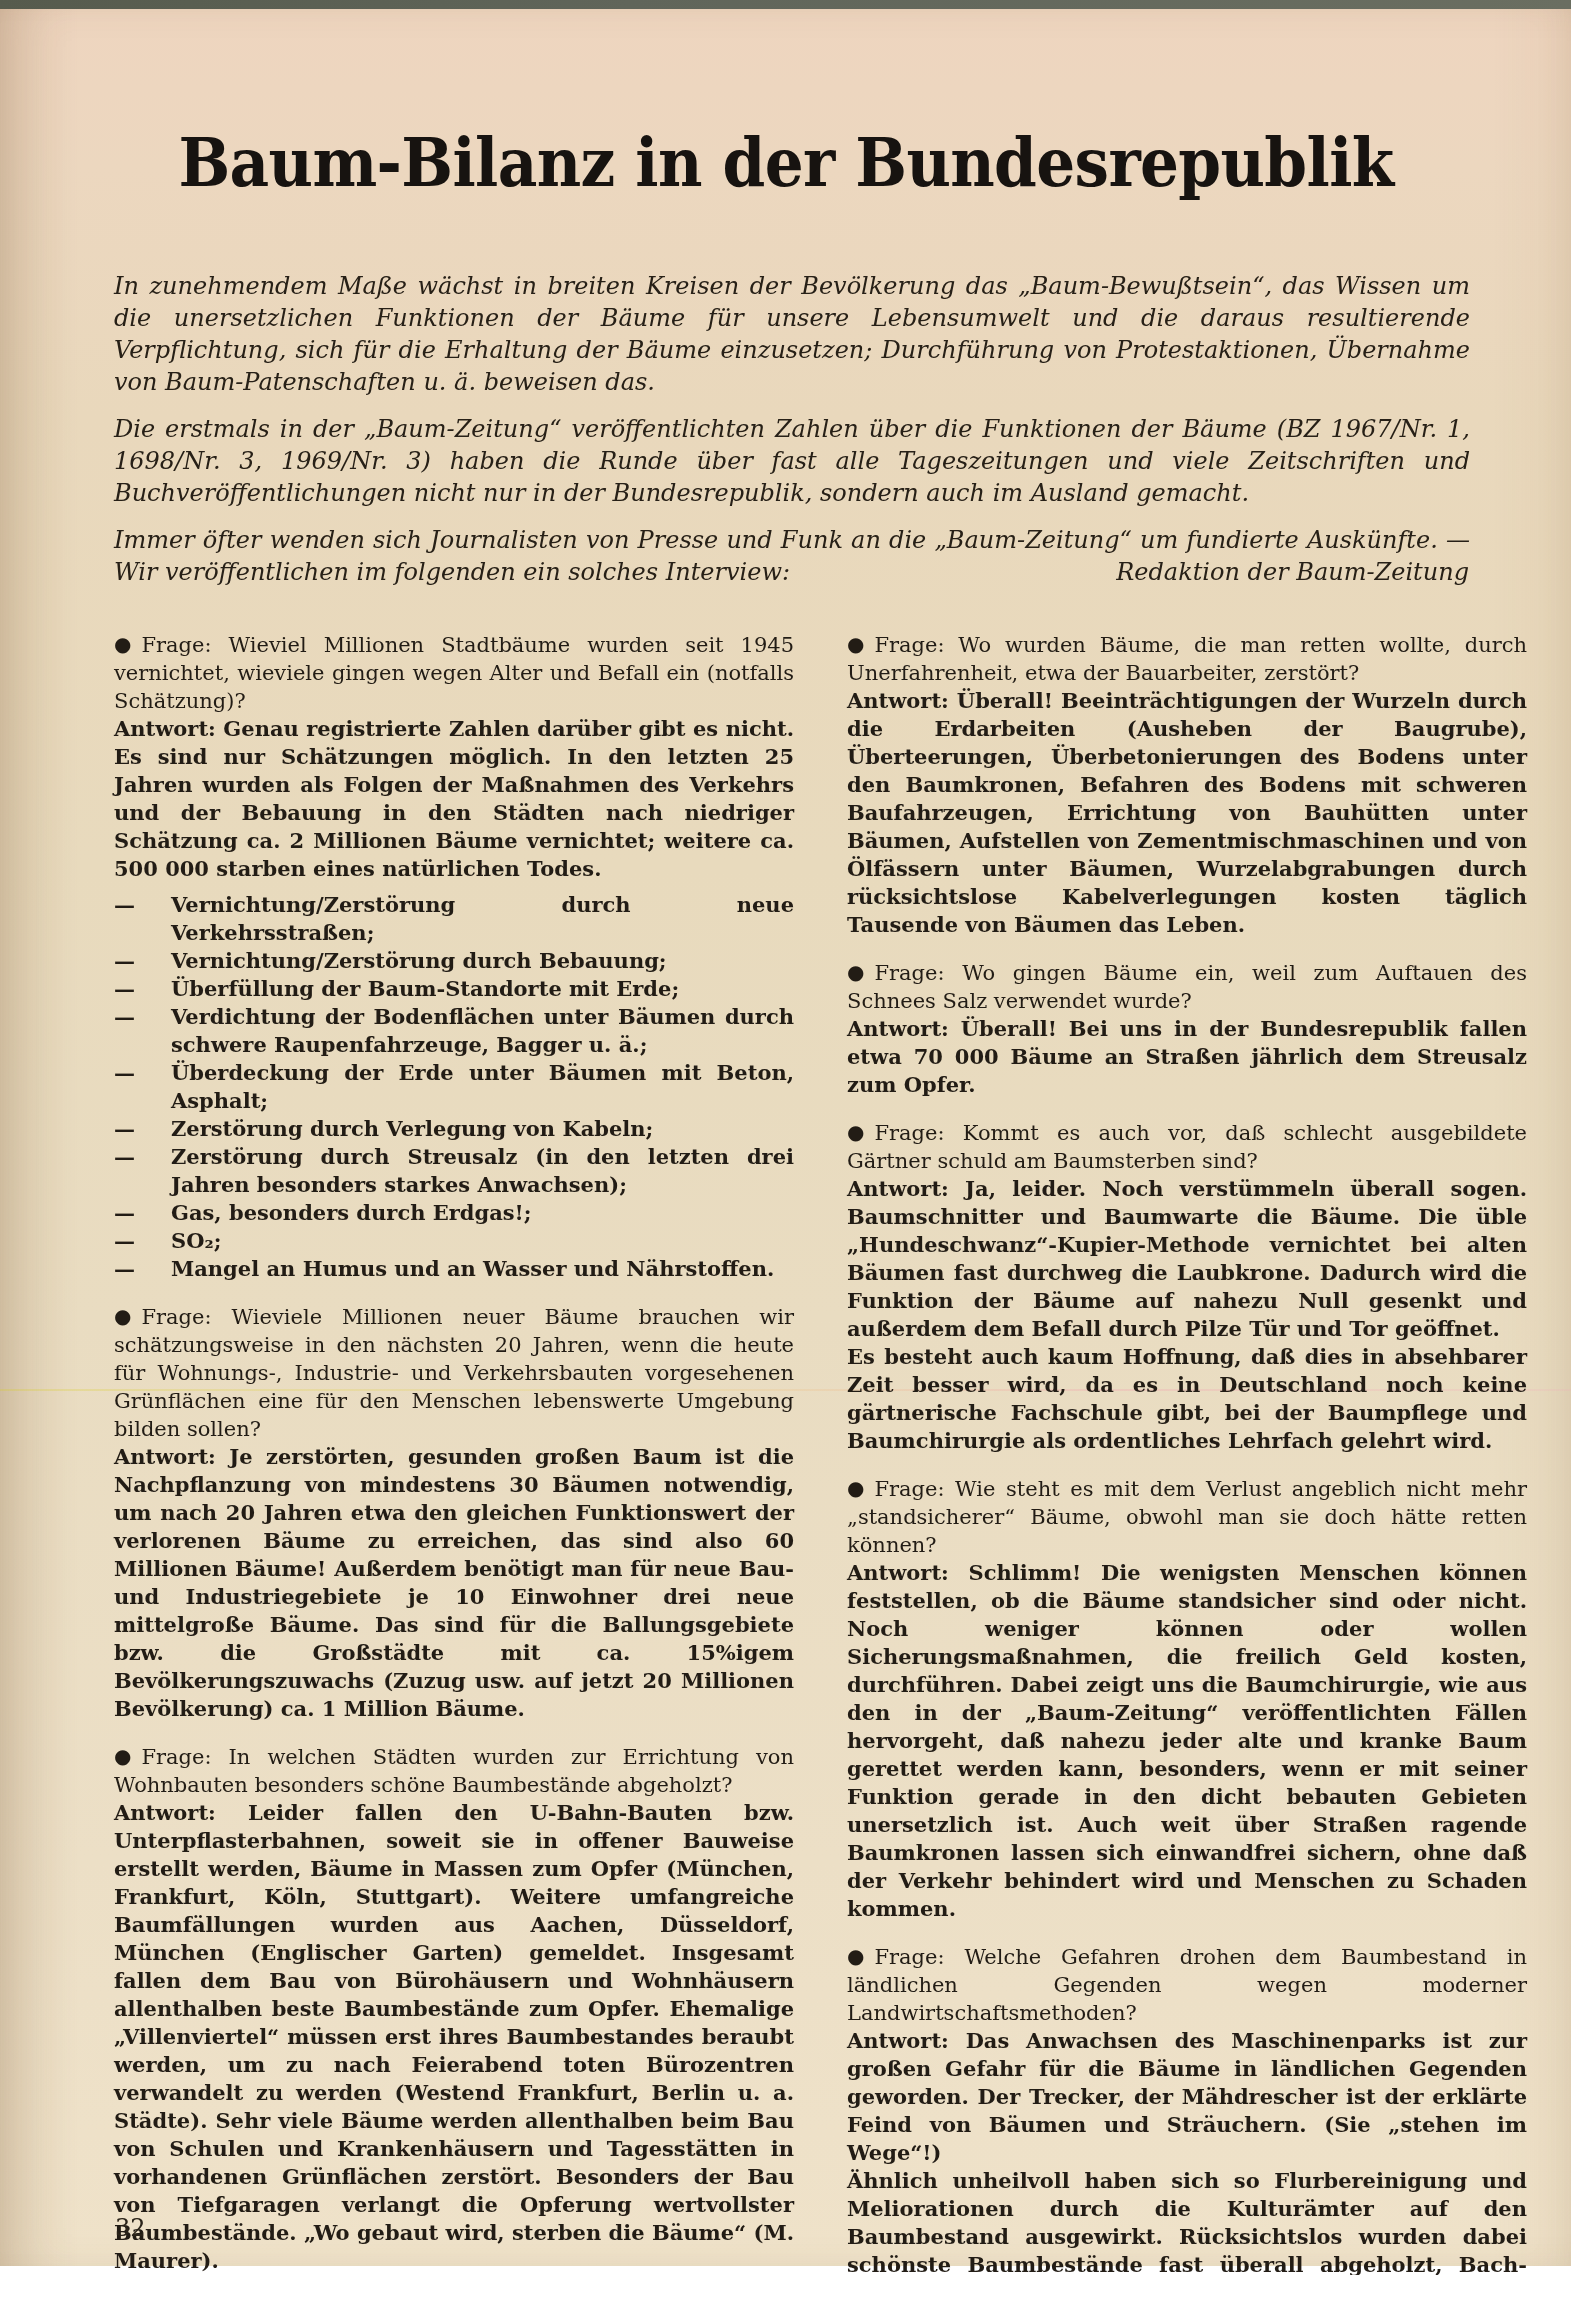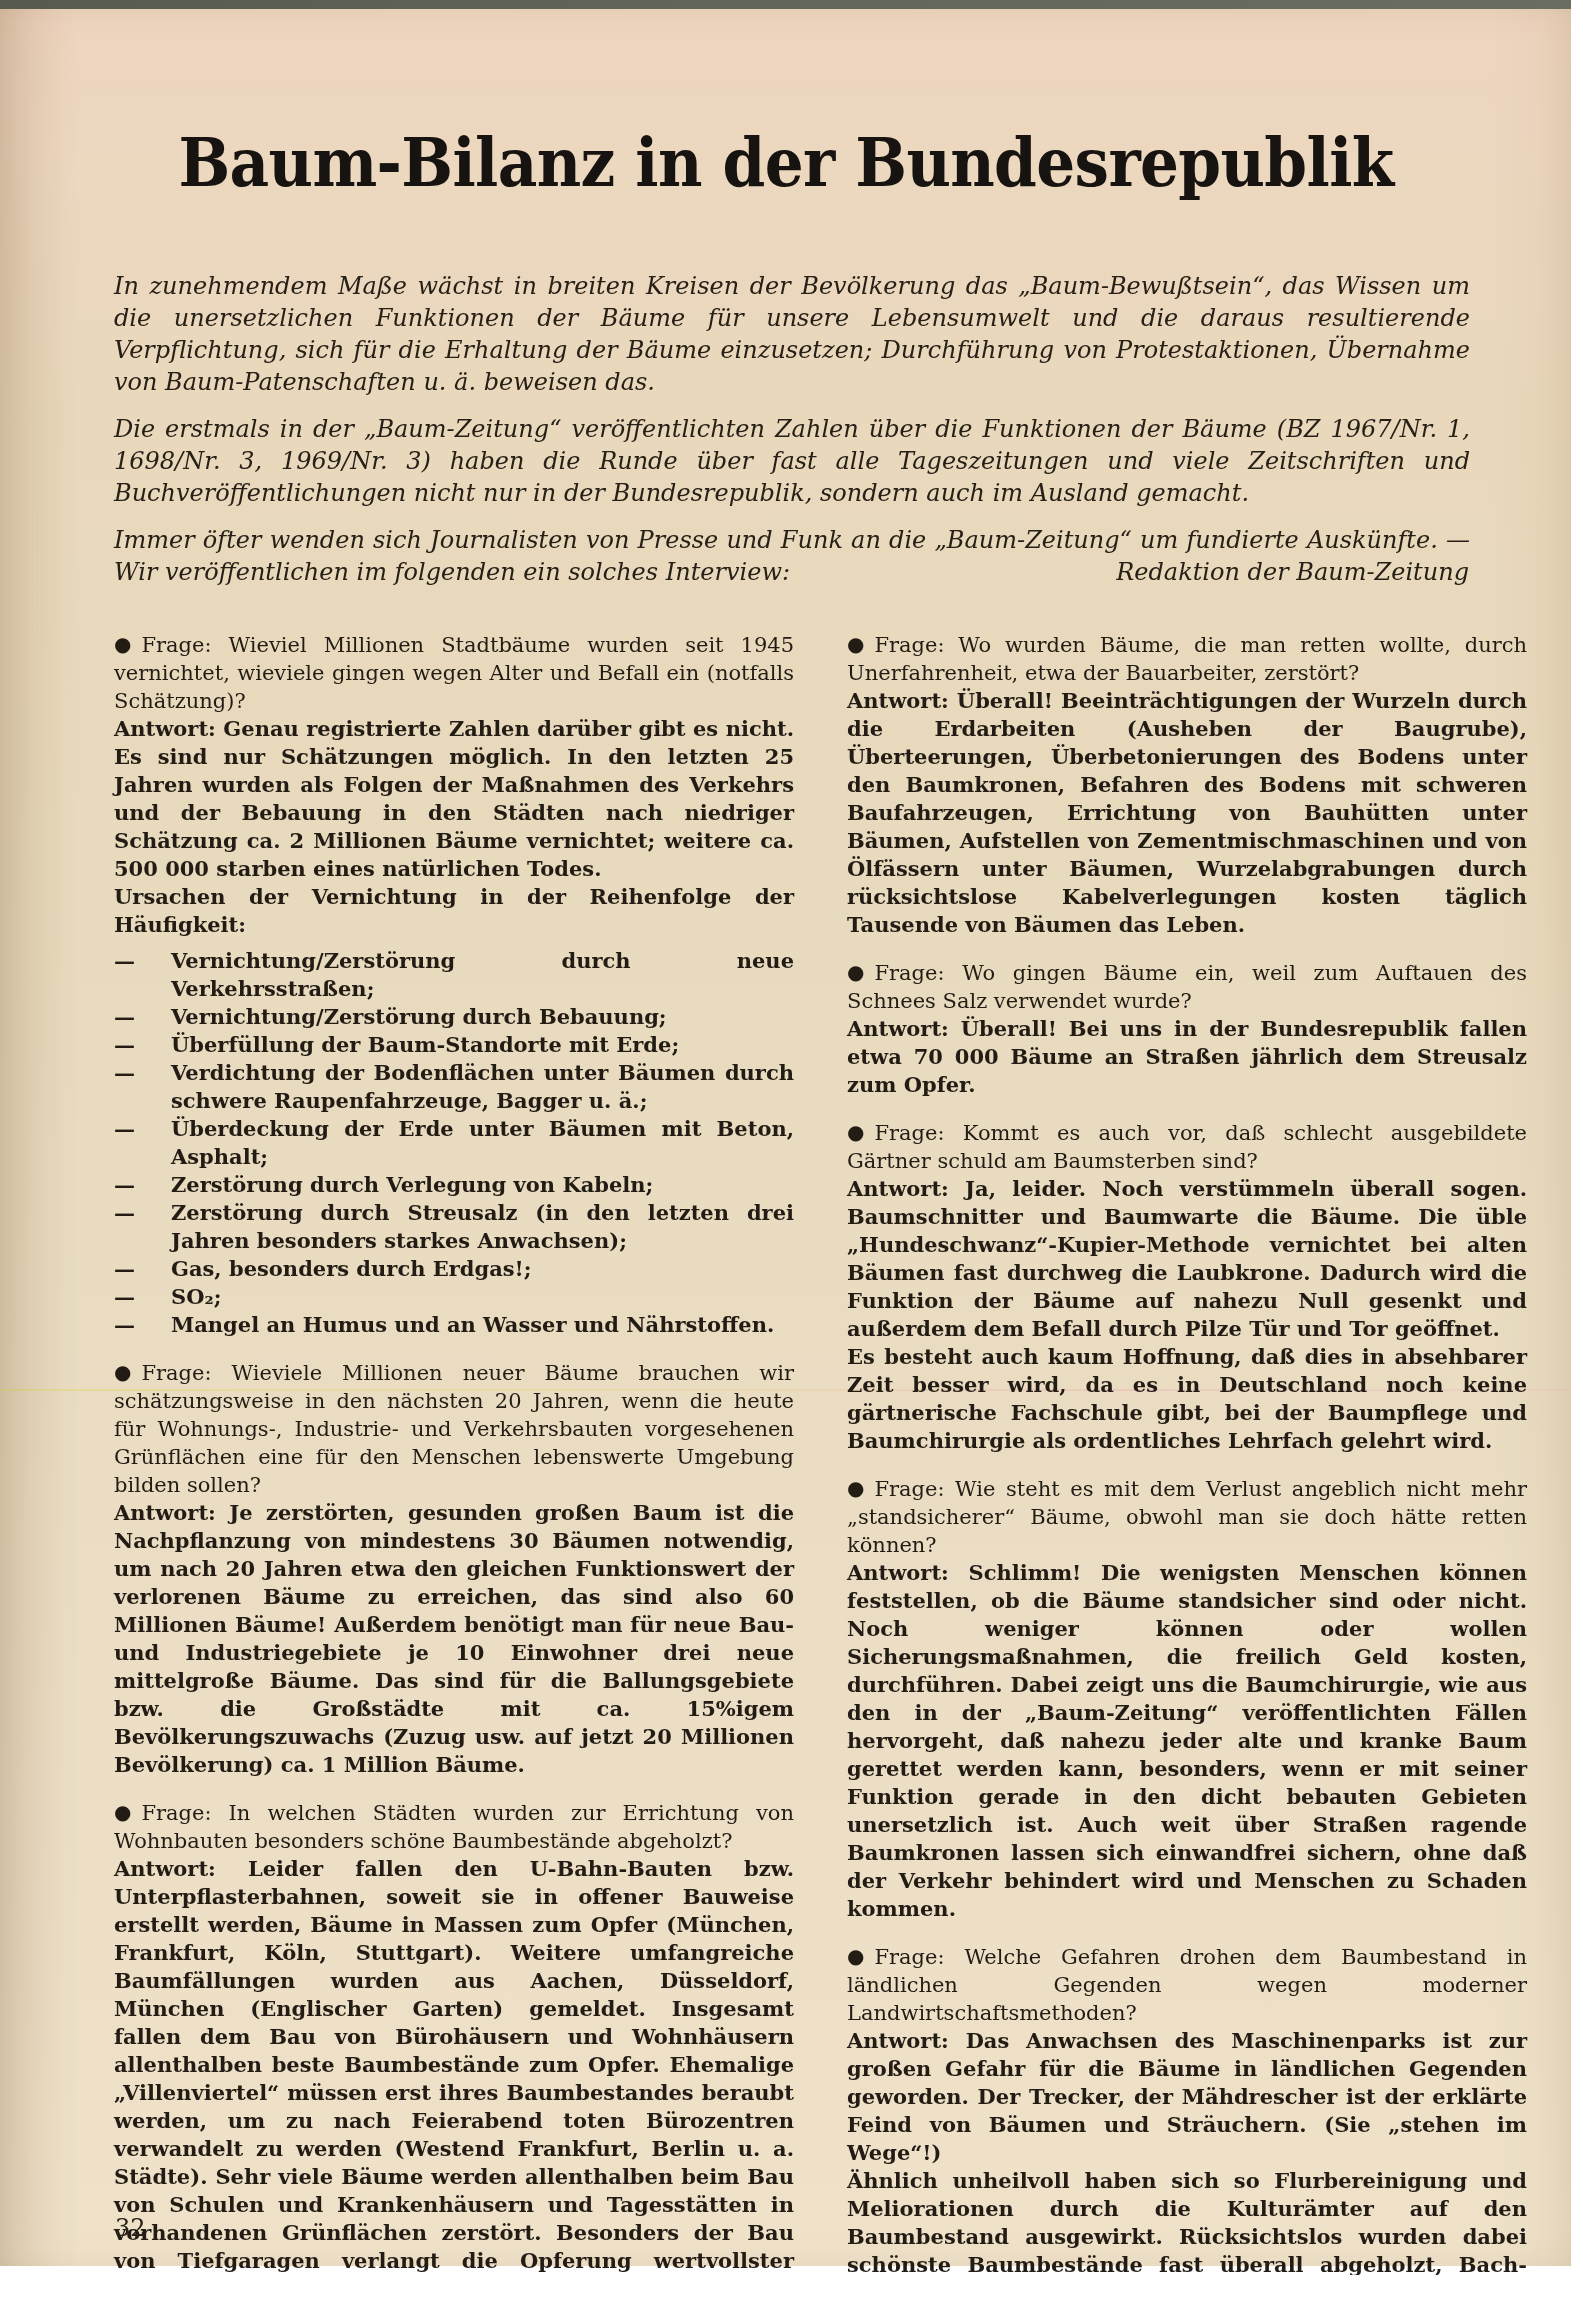--- a/index.html
+++ b/index.html
@@ -146,21 +146,20 @@
         <span class="signature">Redaktion der Baum-Zeitung</span>
       </div>
     </div>
 
     <div class="columns">
 
       <div class="col">
         <p class="q first"><span class="qb">●</span><span>Frage: Wieviel Millionen Stadtbäume wurden seit 1945 vernichtet, wieviele gingen wegen Alter und Befall ein (notfalls Schätzung)?</span></p>
         <p class="a">Antwort: Genau registrierte Zahlen darüber gibt es nicht. Es sind nur Schätzungen möglich. In den letzten 25 Jahren wurden als Folgen der Maßnahmen des Verkehrs und der Bebauung in den Städten nach niedriger Schätzung ca. 2 Millionen Bäume vernichtet; weitere ca. 500 000 starben eines natürlichen Todes.</p>
 
-        <p class="sub">Ursachen der Vernichtung in der Reihenfolge der Häufigkeit:</p>
         <div class="list">
           <div class="li">
               <span class="dash">—</span>
               <span class="lt">Vernichtung/Zerstörung durch neue Verkehrsstraßen;</span>
             </div>
           <div class="li">
               <span class="dash">—</span>
               <span class="lt">Vernichtung/Zerstörung durch Bebauung;</span>
             </div>
           <div class="li">

